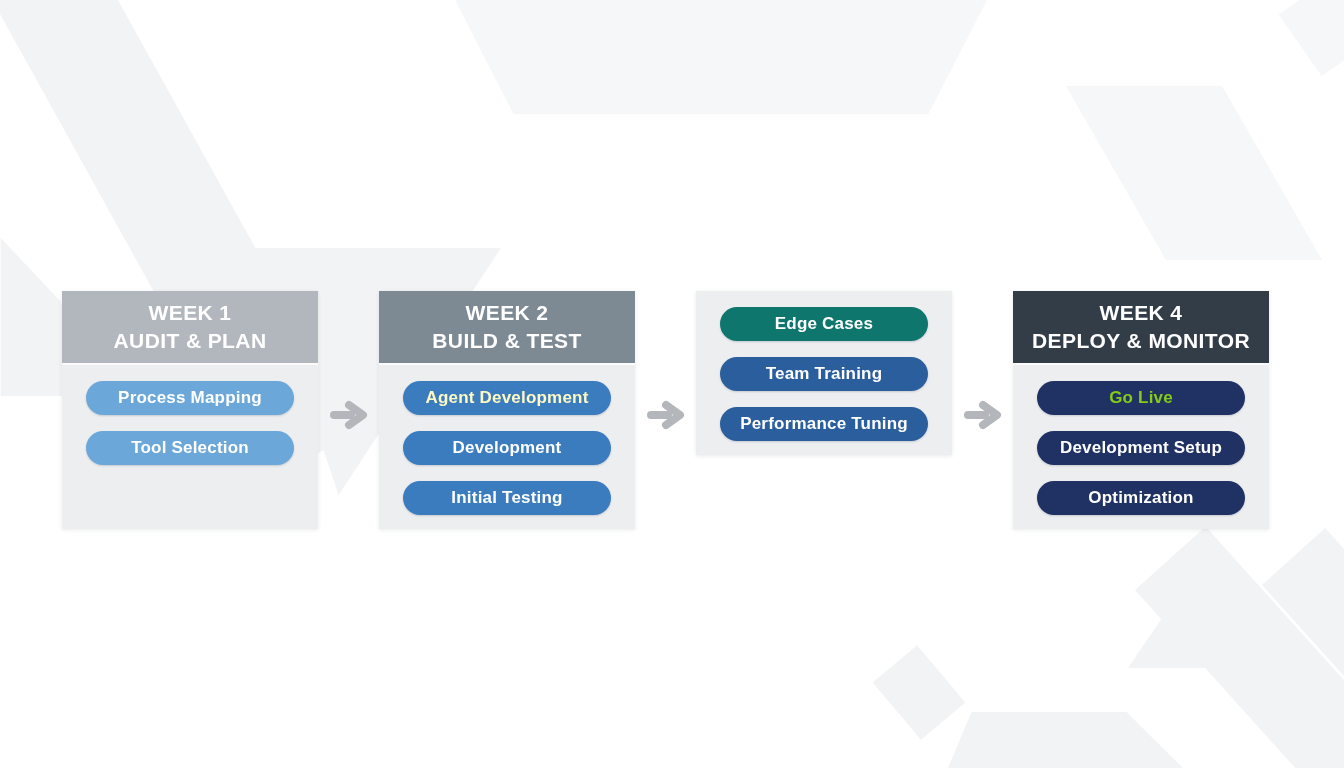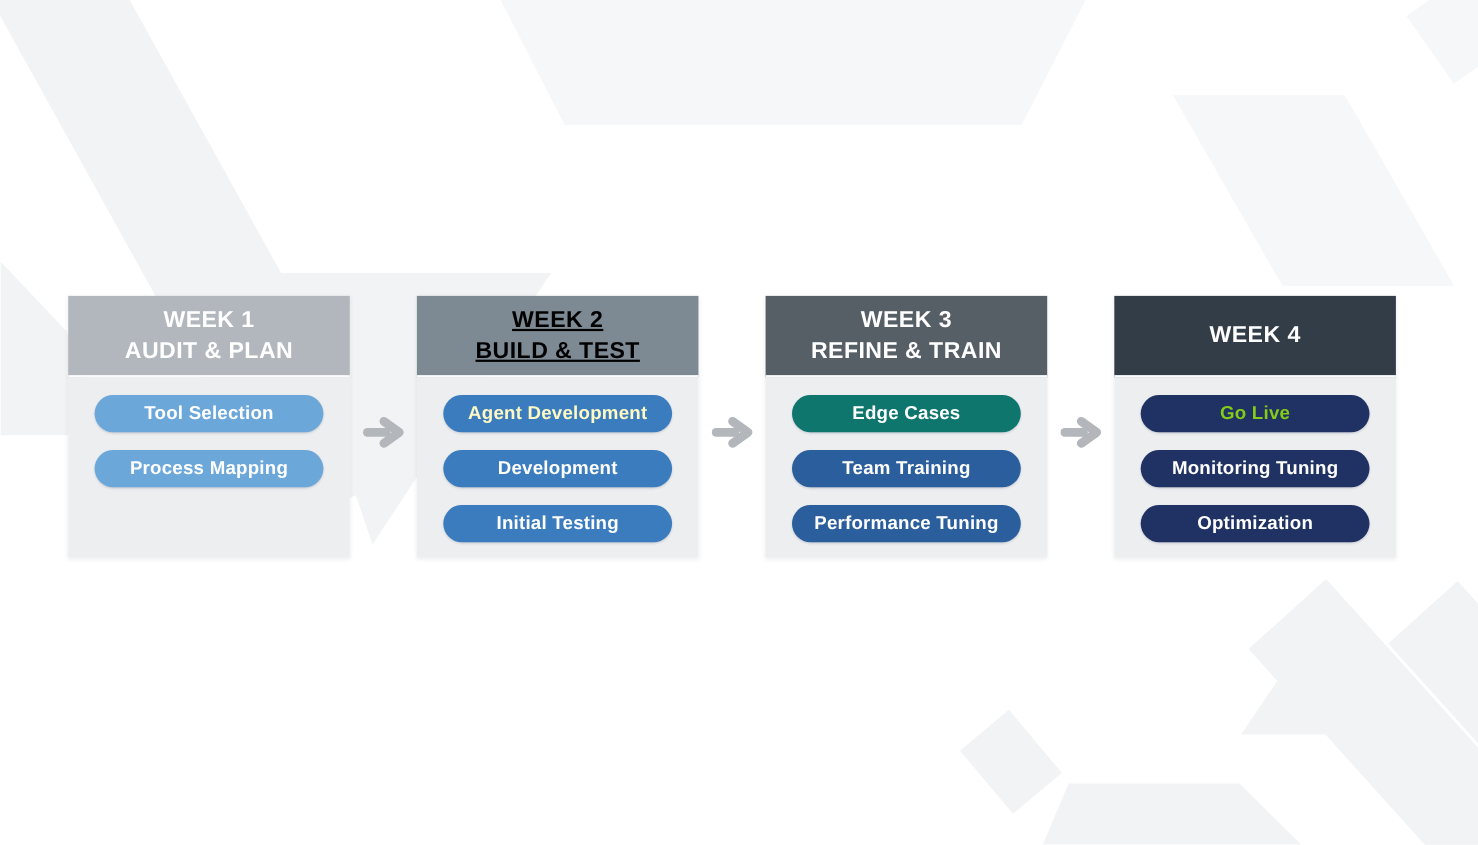--- a/index.html
+++ b/index.html
@@ -28,21 +28,21 @@
       clip-path:polygon(50% 0,0 100%,100% 100%);}
   .d7{left:1135px;top:590px;width:95px;height:330px;transform:rotate(-42deg);transform-origin:top left;}
   .d8{left:1262px;top:585px;width:85px;height:300px;transform:rotate(-42deg);transform-origin:top left;}
   .d9{left:948px;top:712px;width:235px;height:56px;
       clip-path:polygon(10% 0,76% 0,100% 100%,0 100%);}
   .d10{left:890px;top:655px;width:58px;height:75px;transform:rotate(-40deg);}
   .d11{left:1292px;top:-18px;width:90px;height:75px;transform:rotate(-35deg);}
 
   
   .flow{
-    position:absolute;left:62px;top:269px;
+    position:absolute;left:62px;top:291px;
     display:flex;align-items:flex-start;
   }
   .column{
     width:256px;
     box-shadow:0 1px 4px rgba(40,50,60,0.10);
   }
   .col-header{
     height:72px;
     border-bottom:2px solid #fbfbfc;
     display:flex;flex-direction:column;justify-content:center;align-items:center;
@@ -94,75 +94,72 @@
   <div class="decor lighter d11"></div>
 
   <div class="flow">
 
     <section class="column">
       <header class="col-header" style="background: rgb(178, 183, 189); color: rgb(255, 255, 255);">
         <div>WEEK 1</div>
         <div>AUDIT &amp; PLAN</div>
       </header>
       <div class="col-body" style="background: rgb(236, 238, 240);">
+        <div class="pill" style="background: rgb(108, 167, 218); color: rgb(255, 255, 255);">Process Mapping</div>
         <div class="pill" style="background: rgb(108, 167, 218); color: rgb(255, 255, 255);">Tool Selection</div>
-        <div class="pill" style="background: rgb(108, 167, 218); color: rgb(255, 255, 255);">Process Mapping</div>
       </div>
     </section>
 
     <div class="arrow-cell">
       <svg width="38" height="30" viewBox="0 0 38 30">
         <path class="arrow-path" d="M4 15 H21" fill="none" stroke-width="8" stroke-linecap="round" stroke="#b3b6ba"></path>
         <path class="arrow-path" d="M19 5 L33 15 L19 25" fill="none" stroke-width="8" stroke-linecap="round" stroke-linejoin="round" stroke="#b3b6ba"></path>
       </svg>
     </div>
 
     <section class="column">
-      <header class="col-header" style="background: rgb(125, 138, 148); color: #000000; text-decoration: underline;">
+      <header class="col-header" style="background: rgb(125, 138, 148); color: #ffffff;">
         <div>WEEK 2</div>
         <div>BUILD &amp; TEST</div>
       </header>
       <div class="col-body" style="background: rgb(236, 238, 240);">
         <div class="pill" style="background: rgb(59, 124, 190); color: #fef9c3;">Agent Development</div>
         <div class="pill" style="background: rgb(59, 124, 190); color: rgb(255, 255, 255);">Development</div>
         <div class="pill" style="background: rgb(59, 124, 190); color: rgb(255, 255, 255); text-align: center;">Initial Testing</div>
       </div>
     </section>
 
     <div class="arrow-cell">
       <svg width="38" height="30" viewBox="0 0 38 30">
         <path class="arrow-path" d="M4 15 H21" fill="none" stroke-width="8" stroke-linecap="round" stroke="#b3b6ba"></path>
         <path class="arrow-path" d="M19 5 L33 15 L19 25" fill="none" stroke-width="8" stroke-linecap="round" stroke-linejoin="round" stroke="#b3b6ba"></path>
       </svg>
     </div>
 
     <section class="column">
-      <header class="col-header" style="background: rgb(86, 94, 102); color: rgb(255, 255, 255);">
-        <div>WEEK 3</div>
-        <div>REFINE &amp; TRAIN</div>
-      </header>
       <div class="col-body" style="background: rgb(236, 238, 240);">
         <div class="pill" style="background: #0f766e; color: rgb(255, 255, 255);">Edge Cases</div>
         <div class="pill" style="background: rgb(43, 94, 157); color: rgb(255, 255, 255);">Team Training</div>
         <div class="pill" style="background: rgb(43, 94, 157); color: rgb(255, 255, 255);">Performance Tuning</div>
       </div>
     </section>
 
     <div class="arrow-cell">
       <svg width="38" height="30" viewBox="0 0 38 30">
         <path class="arrow-path" d="M4 15 H21" fill="none" stroke-width="8" stroke-linecap="round" stroke="#b3b6ba"></path>
         <path class="arrow-path" d="M19 5 L33 15 L19 25" fill="none" stroke-width="8" stroke-linecap="round" stroke-linejoin="round" stroke="#b3b6ba"></path>
       </svg>
     </div>
 
     <section class="column">
       <header class="col-header" style="background: rgb(51, 61, 72); color: rgb(255, 255, 255);">
         <div>WEEK 4</div>
+        <div>DEPLOY &amp; MONITOR</div>
       </header>
       <div class="col-body" style="background: rgb(236, 238, 240);">
         <div class="pill" style="background: rgb(32, 50, 99); color: #84cc16;">Go Live</div>
-        <div class="pill" style="background: rgb(32, 50, 99); color: rgb(255, 255, 255);">Monitoring Tuning</div>
+        <div class="pill" style="background: rgb(32, 50, 99); color: rgb(255, 255, 255);">Development Setup</div>
         <div class="pill" style="background: rgb(32, 50, 99); color: rgb(255, 255, 255);">Optimization</div>
       </div>
     </section>
 
   </div>
 </div>
 
 </body></html>

